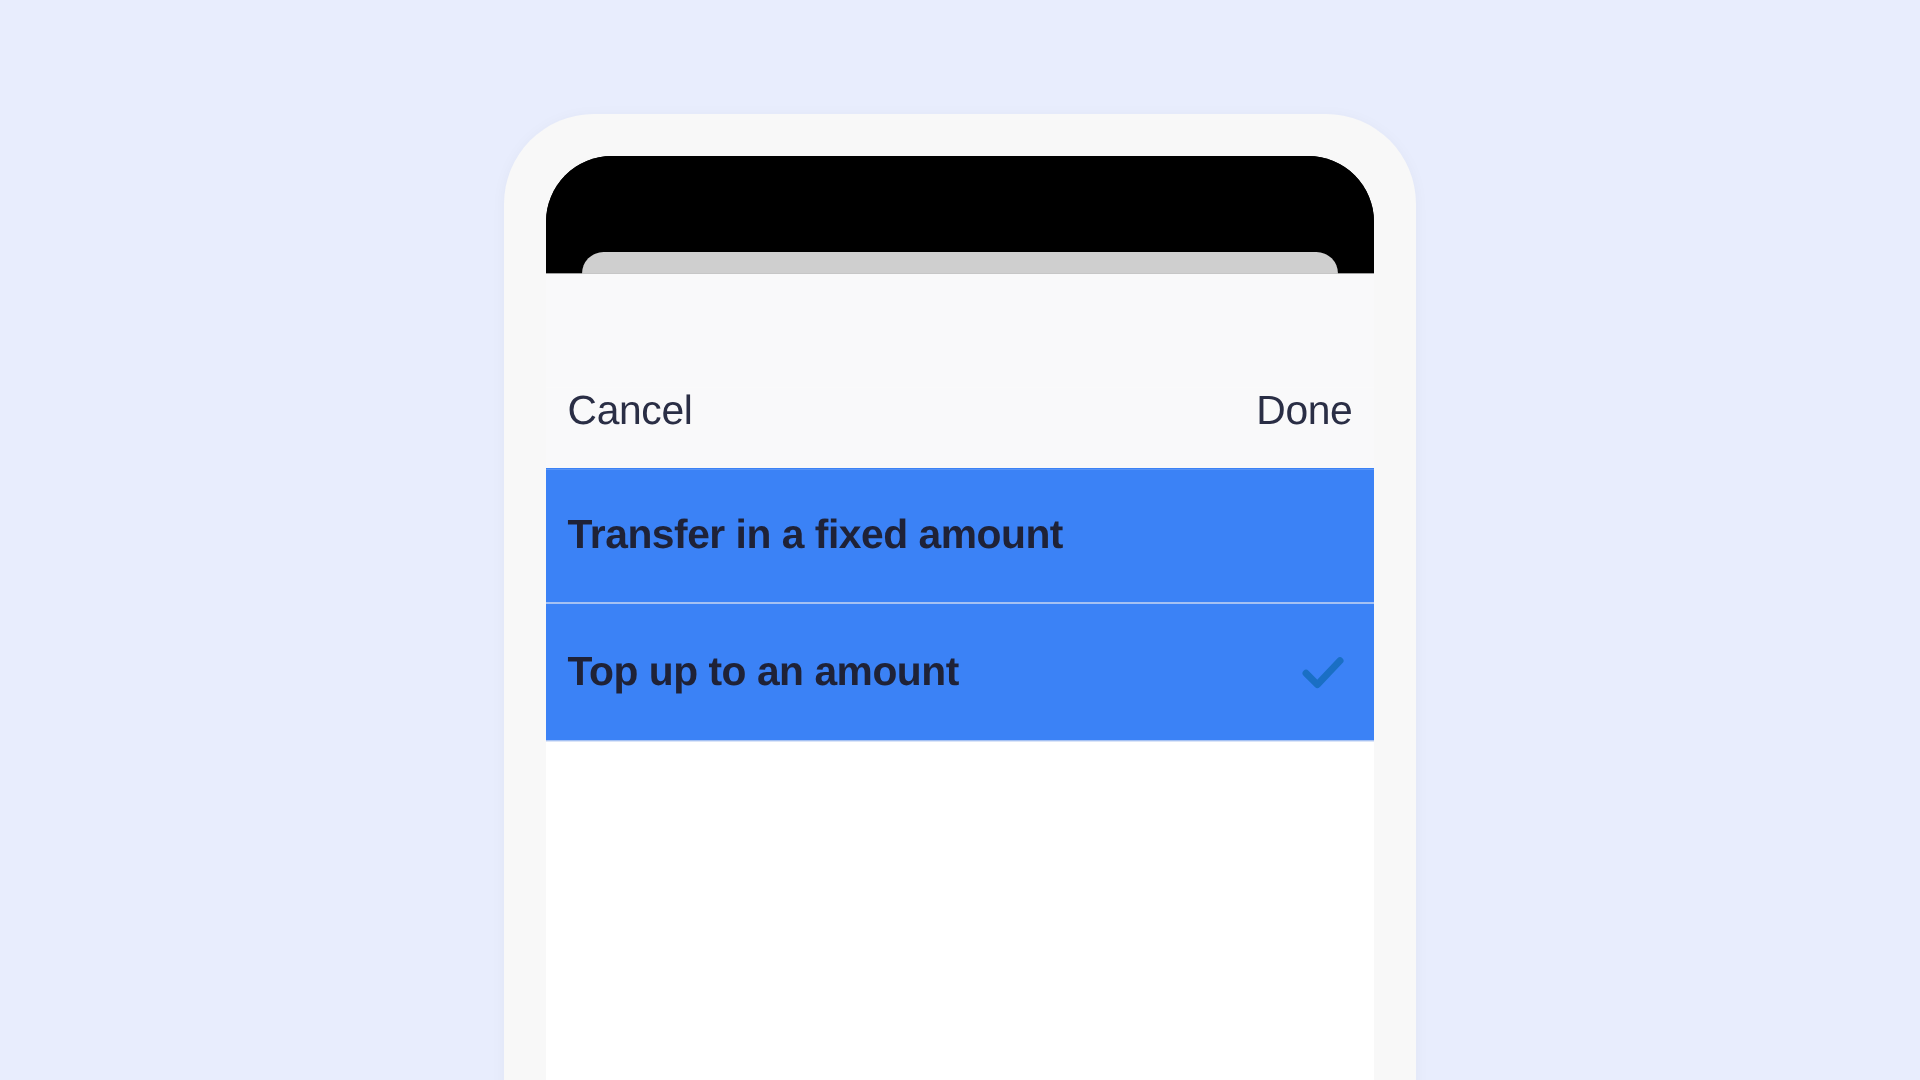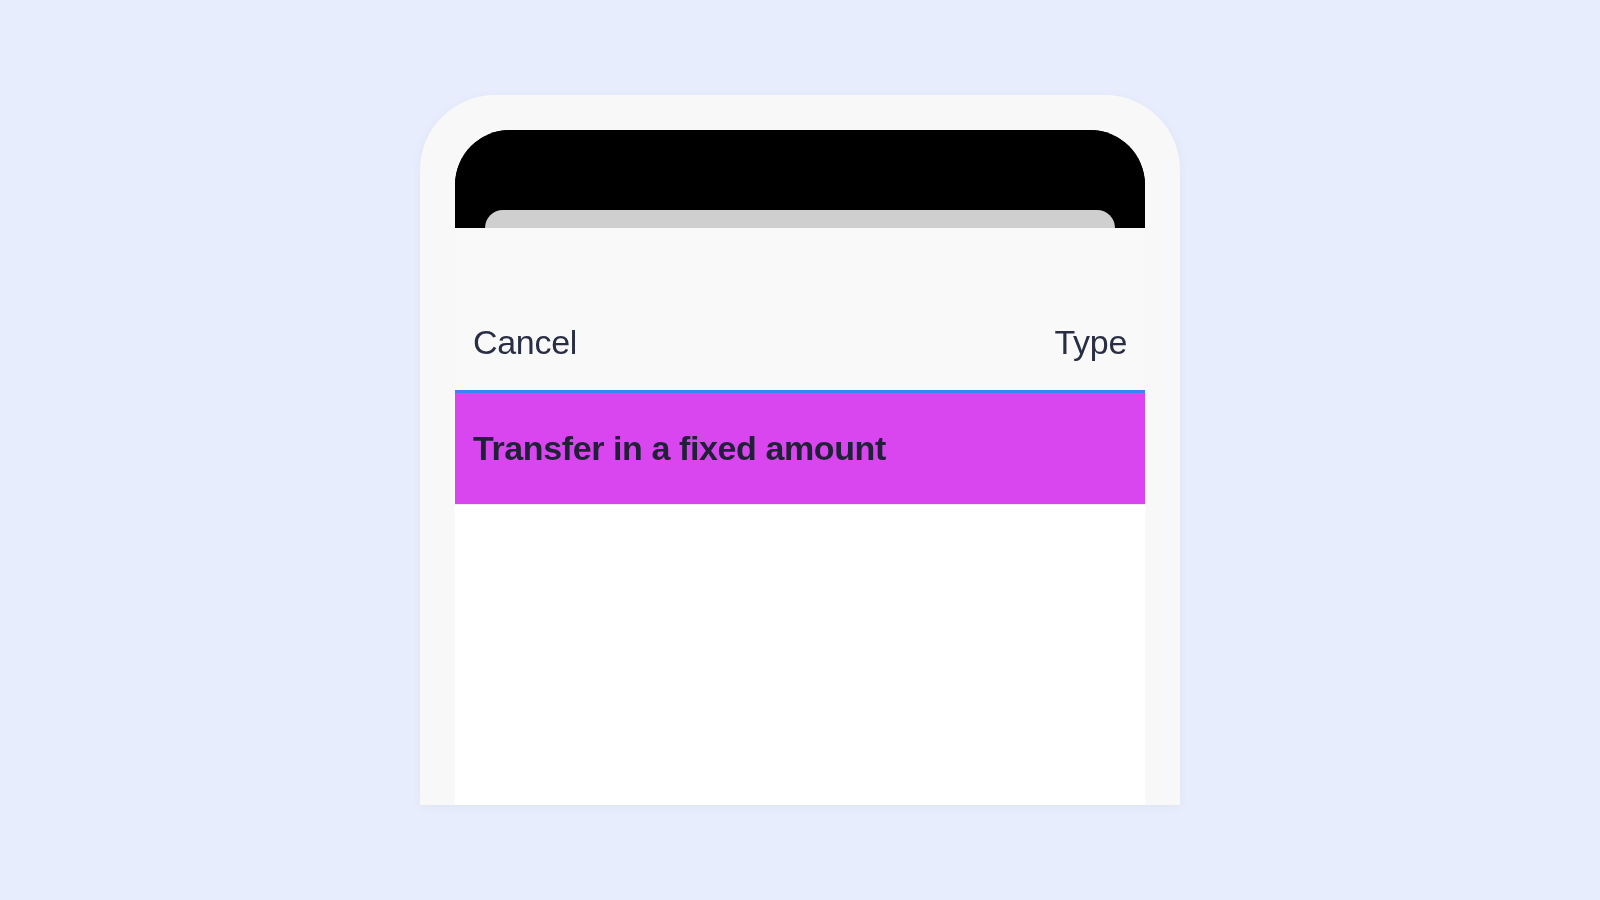--- a/index.html
+++ b/index.html
@@ -47,37 +47,37 @@
     .top-gap {
       height: 95px;
       background: #f9f9fa;
     }
     .nav-bar {
       display: flex;
       align-items: center;
       justify-content: space-between;
       padding: 0 18px 28px 18px;
       background: #f9f9fa;
-      border-bottom: 3px solid #3b82f6;
+      border-bottom: 1px solid #3b82f6;
     }
     .nav-btn {
       font-size: 34px;
       font-weight: 400;
       color: #2a2e45;
       letter-spacing: -0.3px;
       cursor: pointer;
     }
     .nav-title {
       font-size: 34px;
       font-weight: 700;
       color: #1f2237;
       letter-spacing: -0.3px;
     }
     .list {
-      background: #d946ef;
+      background: #3b82f6;
     }
     .list-item {
       display: flex;
       align-items: center;
       justify-content: space-between;
       padding: 36px 22px 36px 18px;
       border-bottom: 1px solid #ececf0;
       cursor: pointer;
     }
     .item-label {
@@ -109,23 +109,31 @@
 <body>
 
 <div class="phone-outer">
   <div class="phone-inner">
     <div class="black-bar"></div>
     <div class="grey-sliver"></div>
     <div class="screen">
       <div class="top-gap"></div>
       <div class="nav-bar">
         <span class="nav-btn">Cancel</span>
-        <span class="nav-btn">Type</span>
+        <span class="nav-btn">Done</span>
       </div>
       <div class="list">
         <div class="list-item">
           <span class="item-label">Transfer in a fixed amount</span>
+        </div>
+        <div class="list-item">
+          <span class="item-label">Top up to an amount</span>
+          <span class="checkmark">
+            <svg viewBox="0 0 40 40">
+                <polyline points="7,21 16,30 34,11"></polyline>
+              </svg>
+          </span>
         </div>
       </div>
       <div class="empty-area"></div>
     </div>
   </div>
 </div>
 
 </body></html>

